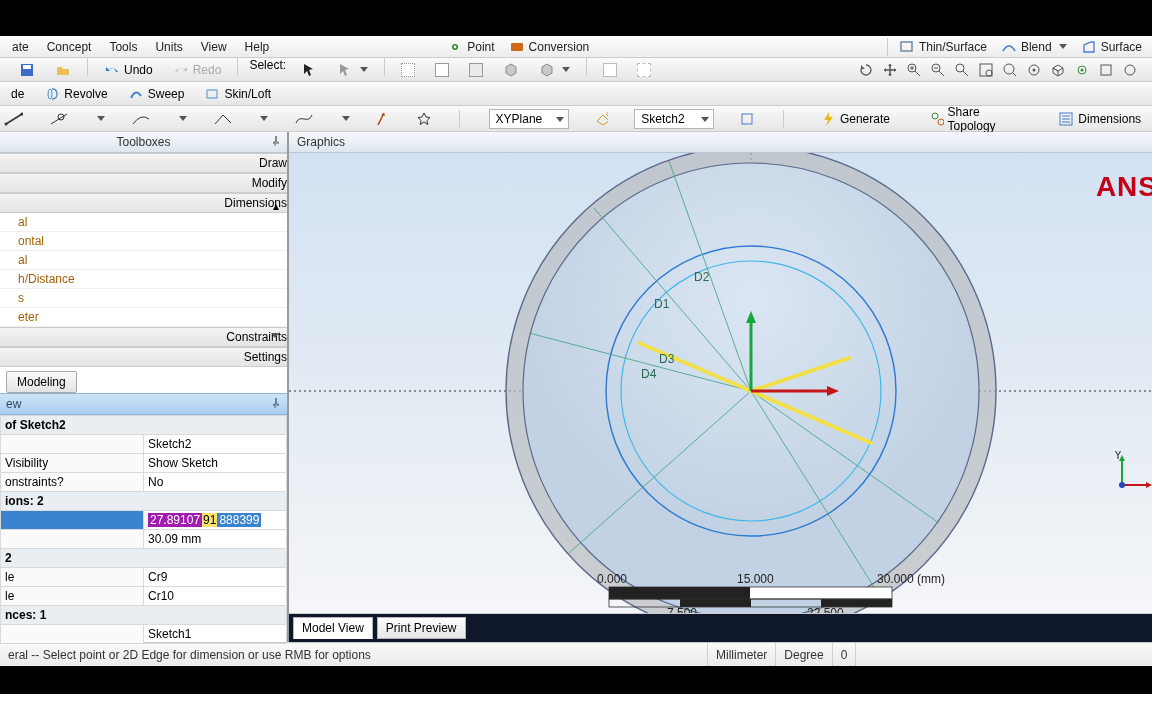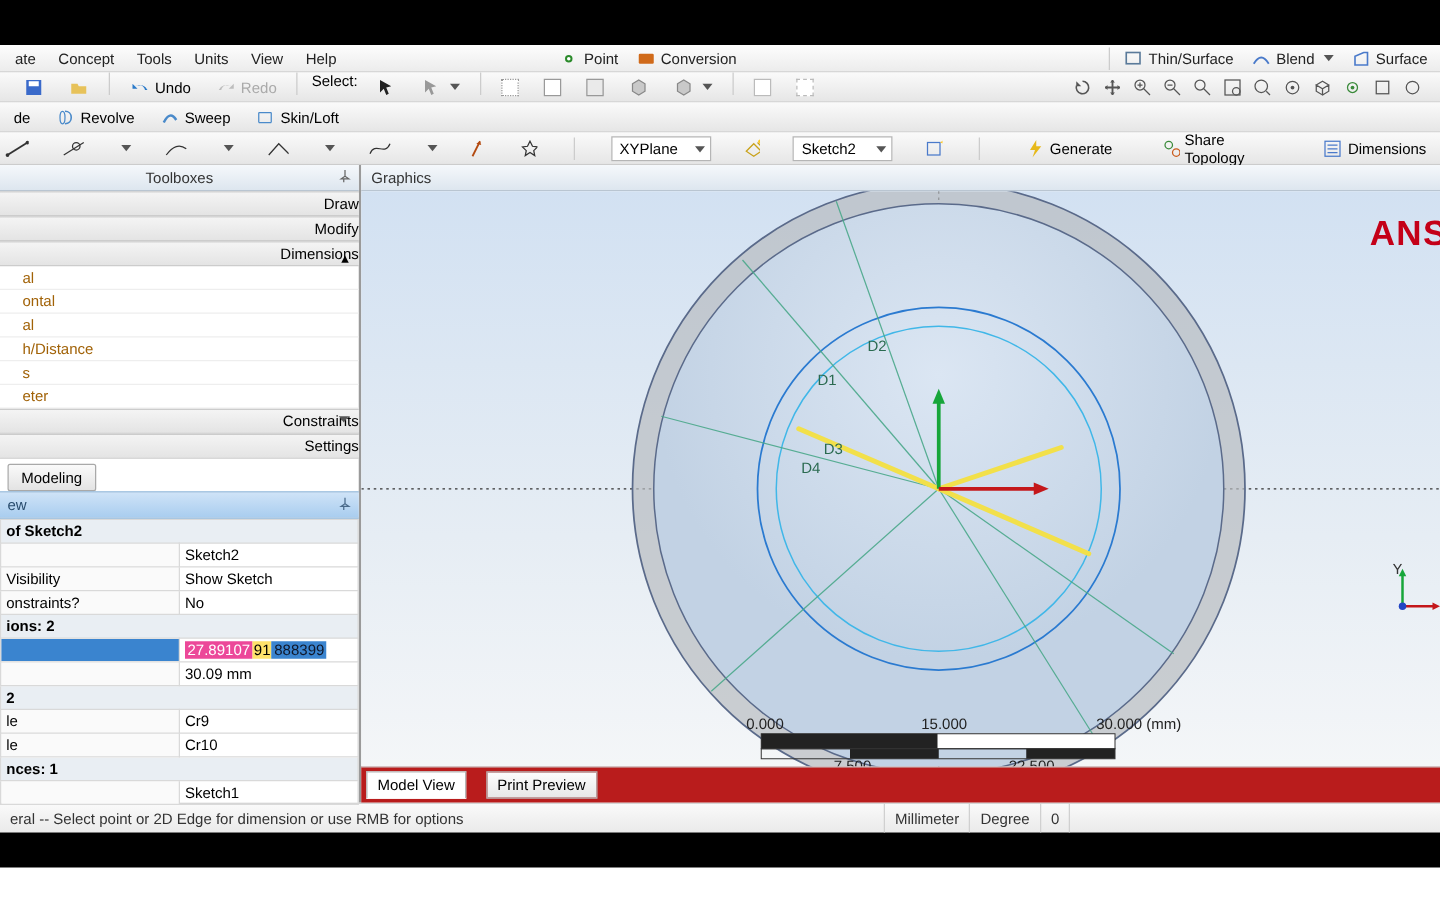--- a/index.html
+++ b/index.html
@@ -47,21 +47,21 @@
   .gridtbl td.selrow { background:#3a84cf; color:#fff;}
   .editcell { background:#fff; }
   .editcell .curs { background:#ffe26b; color:#000; padding:0 1px;}
 
   
   .gfx { flex:1; position:relative; display:flex; flex-direction:column;}
   .gfxhdr { background:linear-gradient(#f5f8fb,#dde6ef); border-bottom:1px solid #b9c5d1; padding:3px 8px; color:#333;}
   .canvas { flex:1; position:relative; background:linear-gradient(#d2e1f2,#e6edf4 60%, #f4f6f8); overflow:hidden;}
   .brand { position:absolute; top:18px; right:-6px; font-weight:900; font-size:28px; color:#c40018; letter-spacing:1px;}
   .triad { position:absolute; right:-2px; bottom:122px; width:40px; height:40px;}
-  .tabs2 { display:flex; gap:16px; padding:3px 4px; background:#b91c1c; border-top:1px solid #ccc;}
+  .tabs2 { display:flex; gap:4px; padding:3px 4px; background:#0f172a; border-top:1px solid #ccc;}
   .tabs2 .t { padding:3px 8px; border:1px solid #b6b6b6; background:linear-gradient(#fdfdfd,#e7e7e7); font-size:12px;}
   .tabs2 .t.active{ background:#fff; border-bottom-color:#fff;}
 
   
   .status { display:flex; height:24px; border-top:1px solid #c8c8c8; background:linear-gradient(#fafafa,#eaeaea); align-items:center;}
   .status .cell { padding:0 8px; border-right:1px solid #d0d0d0; height:100%; display:flex; align-items:center; color:#333;}
   .status .cell.main { flex:0 0 708px;}
   .status .cell.sel { flex:0 0 292px;}
   .status .cell.sm { flex:0 0 auto;}
 
@@ -409,21 +409,21 @@
       <tr>
             <td class="k">onstraints?</td>
             <td>No</td>
           </tr>
       <tr class="grp">
             <td colspan="2">ions: 2</td>
           </tr>
       <tr>
         <td class="k selrow"></td>
         <td class="editcell">
-          <span style="background:#ec4899;color:#fff;padding:0 2px">27.89107</span><span class="curs">91</span><span style="background:#3a84cf;color:#0f172a;padding:0 2px">888399</span>
+          <span style="background:#a21caf;color:#fff;padding:0 2px">27.89107</span><span class="curs">91</span><span style="background:#3a84cf;color:#ffffff;padding:0 2px">888399</span>
         </td>
       </tr>
       <tr>
             <td class="k"></td>
             <td>30.09 mm</td>
           </tr>
       <tr class="grp">
             <td colspan="2">2</td>
           </tr>
       <tr>

